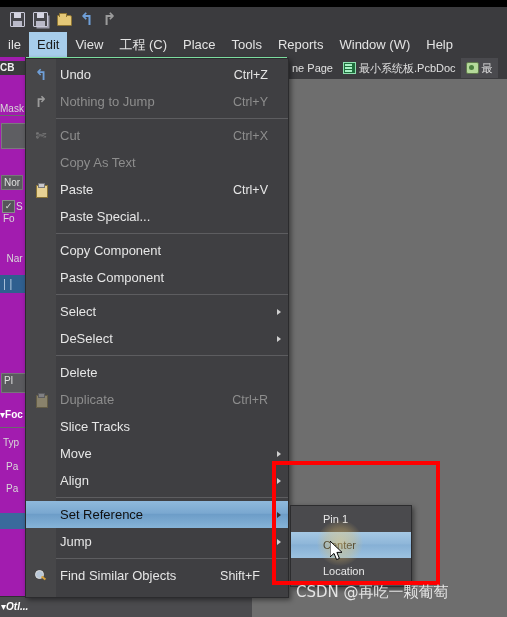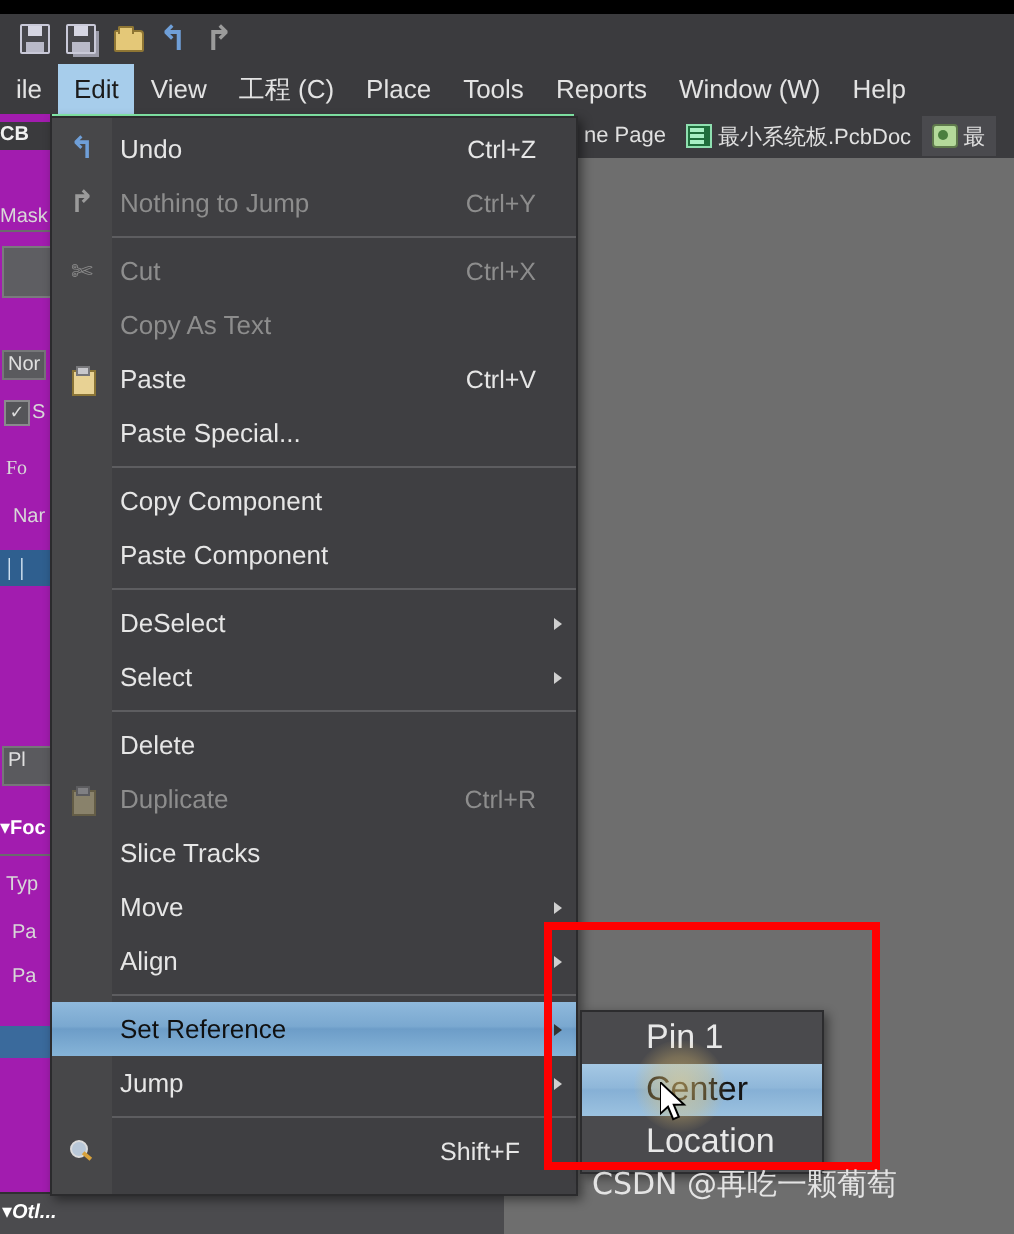--- a/index.html
+++ b/index.html
@@ -165,21 +165,21 @@
   .mic-find:before{content:"";position:absolute;left:0;top:0;width:7px;height:7px;border:1.5px solid #dcdcdc;border-radius:50%;background:#b9c8d8;}
   .mic-find:after{content:"";position:absolute;left:6px;top:7px;width:5px;height:2px;background:#d8a23c;transform:rotate(40deg);}
   
   #submenu{
     position:absolute;left:290px;top:505px;width:120px;height:80px;
     background:#4a4a4d;border:1px solid #2c2c2e;
     box-shadow:2px 2px 5px rgba(0,0,0,0.45);
   }
   .smi{
     position:relative;height:26px;display:flex;align-items:center;
-    padding-left:32px;font-size:17px;color:#e8e8e8;cursor:default;
+    padding-left:32px;font-size:11px;color:#e8e8e8;cursor:default;
   }
   .smi.hl{
     background:linear-gradient(to bottom,#a5c8e4 0%,#8fb7d9 45%,#86b0d5 50%,#9cc2e0 100%);
     color:#141414;
   }
   
   #glow{
     position:absolute;left:317px;top:520px;width:46px;height:46px;
     border-radius:50%;
     background:radial-gradient(circle, rgba(240,205,120,0.55) 0%, rgba(230,195,110,0.30) 45%, rgba(220,190,110,0) 72%);
@@ -265,21 +265,21 @@
 </div>
 
 <div id="leftpanel">
   <div class="lp-row" style="top:4px;left:0;font-weight:bold;color:#f0f0f0;background:#3a3a3d;width:25px;height:14px;line-height:14px;"><span>CB</span></div>
   <div class="lp-row" style="top:46px;"><span>Mask</span></div>
   <div class="lp-sep" style="top:58px;"></div>
   <div class="lp-box" style="top:66px;width:22px;height:22px;background:#5e5e62;border-color:#7a7a7d;"></div>
   <div class="lp-box" style="top:118px;"><span>Nor</span></div>
   <div class="lp-check" style="top:143px;left:2px;">✓</div>
   <div class="lp-row" style="top:144px;left:16px;"><span>S</span></div>
-  <div class="lp-row" style="top:172px;left:3px;font-family:Liberation Serif, serif;"><span>Fo</span></div>
+  <div class="lp-row" style="top:156px;left:3px;"><span>Fo</span></div>
   <div class="lp-row" style="top:196px;left:2px;text-align:center;"><span>Nar</span></div>
   <div class="lp-sel" style="top:218px;height:18px;"></div>
   <div class="lp-row" style="top:222px;left:2px;color:#cfe0f0;">││</div>
   <div class="lp-box" style="top:316px;width:20px;height:16px;"><span>Pl</span></div>
   <div class="lp-hdr" style="top:352px;">▾<span>Foc</span></div>
   <div class="lp-sep" style="top:370px;"></div>
   <div class="lp-row" style="top:380px;left:3px;"><span>Typ</span></div>
   <div class="lp-row" style="top:404px;left:6px;"><span>Pa</span></div>
   <div class="lp-row" style="top:426px;left:6px;"><span>Pa</span></div>
   <div class="lp-sel" style="top:456px;height:16px;background:#3a6a9c;"></div>
@@ -357,26 +357,26 @@
     <span class="lbl">Copy Component</span>
   </div>
 
   <div class="mi">
     <span class="lbl">Paste Component</span>
   </div>
 
   <div class="msep"></div>
 
   <div class="mi">
+    <span class="lbl">Select</span>
+    <span class="sub"></span>
+  </div>
+
+  <div class="mi">
     <span class="lbl">DeSelect</span>
-    <span class="sub"></span>
-  </div>
-
-  <div class="mi">
-    <span class="lbl">Select</span>
     <span class="sub"></span>
   </div>
 
   <div class="msep"></div>
 
   <div class="mi">
     <span class="lbl">Delete</span>
   </div>
 
   <div class="mi disabled">
@@ -412,20 +412,21 @@
     <span class="lbl">Jump</span>
     <span class="sub"></span>
   </div>
 
   <div class="msep"></div>
 
   <div class="mi">
     <span class="icn">
         <span class="mic-find"></span>
       </span>
+    <span class="lbl">Find Similar Objects</span>
     <span class="acc" style="right:28px;">Shift+F</span>
   </div>
 </div>
 
 <div id="submenu">
   <div class="smi">
     <span>Pin 1</span>
   </div>
   <div class="smi hl">
     <span>Center</span>

